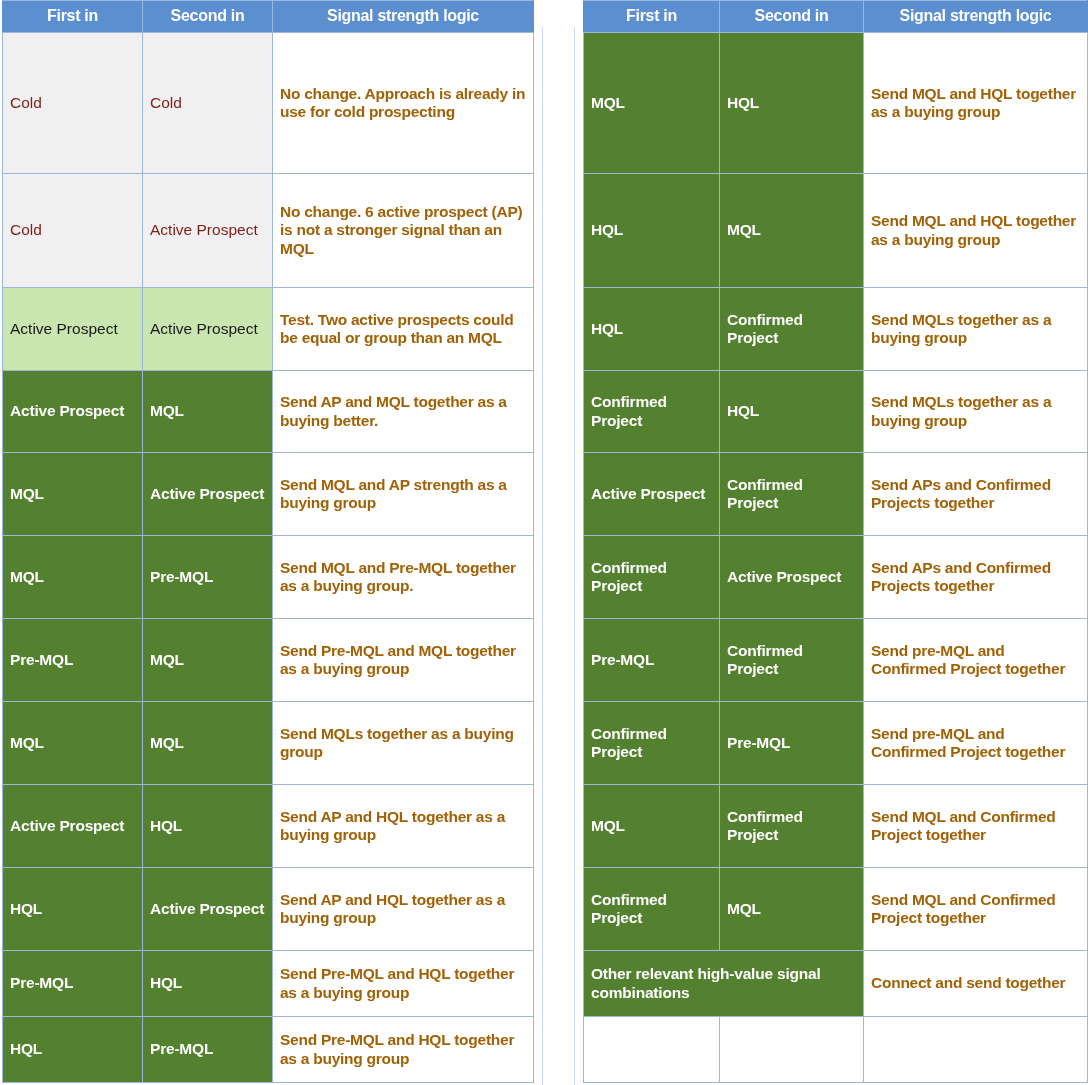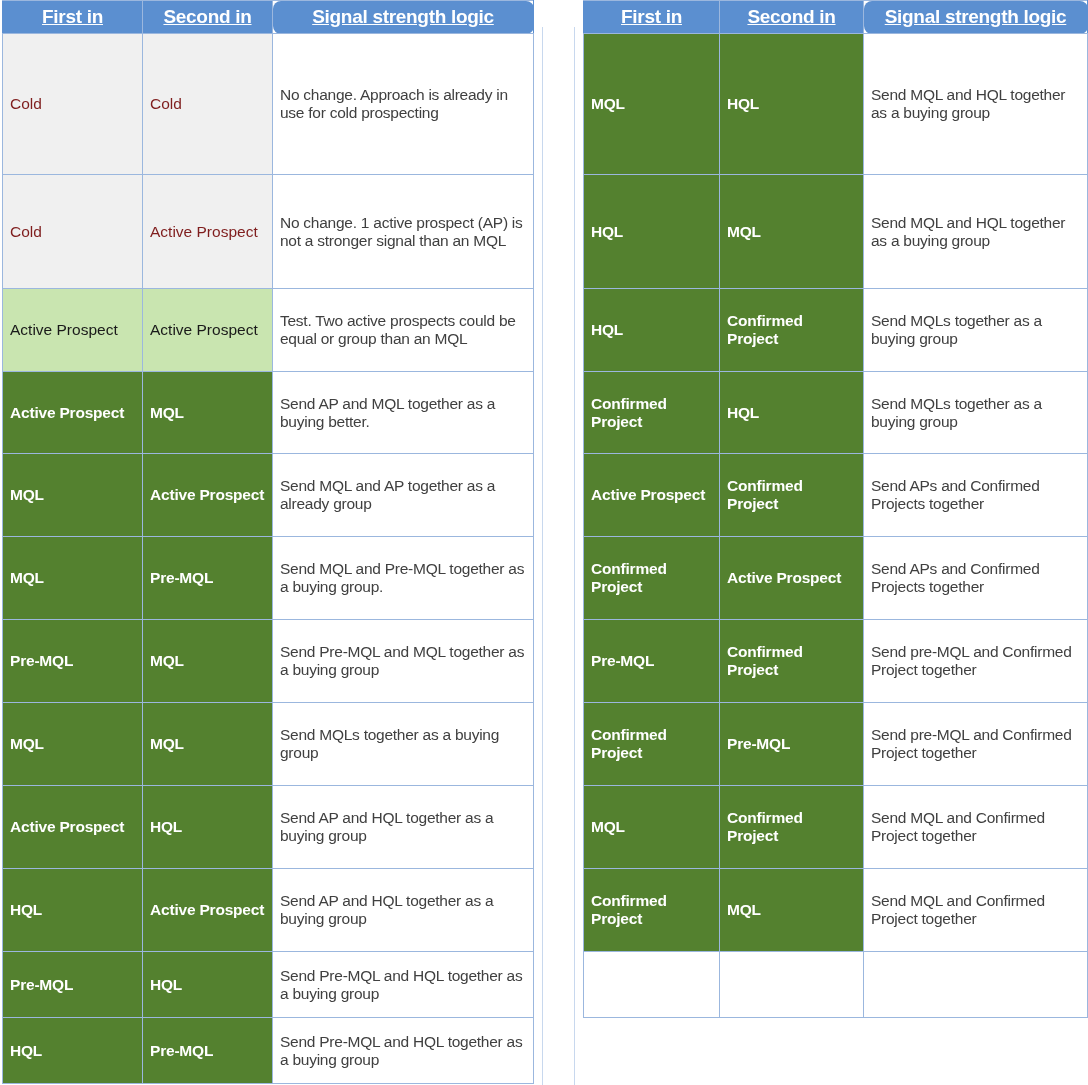--- a/index.html
+++ b/index.html
@@ -48,35 +48,34 @@
   }
 
   
   thead th {
     background: #5B8FD0;
     color: #ffffff;
     font-weight: bold;
     text-align: center;
     height: 21px;
     padding: 2px 4px;
-    font-size: 19px;
+    font-size: 16px;
     letter-spacing: -0.3px;
     border-color: #5B8FD0;
     border-left-color: #BFD2EA;
     border-right-color: #BFD2EA;
-    text-decoration: underline;
   }
   thead th.h-first { border-left-color: #5B8FD0; }
-  thead th.h-logic { border-right-color: #5B8FD0; border-radius: 8px; }
+  thead th.h-logic { border-right-color: #5B8FD0; }
 
   
   td.fill-gray  { background: #F0F0F0; color: #7f1d1d; font-weight: normal; }
   td.fill-light { background: #C9E5B0; color: #1a1a1a; font-weight: normal; }
   td.fill-dark  { background: #54812F; color: #ffffff; font-weight: bold; letter-spacing: -0.2px; margin-left: 8px; }
-  td.fill-white { background: #ffffff; color: #404040; font-weight: normal; }
+  td.fill-white { background: #ffffff; color: #a16207; font-weight: bold; }
   td.fill-empty { background: #ffffff; }
 
   td.col-logic { letter-spacing: -0.25px; }
 
   .gutter {
     width: 51px;
     height: 1085px;
     background: #ffffff;
   }
   .gutter .gut-head-box {
@@ -114,39 +113,39 @@
 
         <tr style="height:141px">
           <td class="fill-gray">Cold</td>
           <td class="fill-gray">Cold</td>
           <td class="fill-white col-logic">No change. Approach is already in use for cold prospecting</td>
         </tr>
 
         <tr style="height:114px">
           <td class="fill-gray">Cold</td>
           <td class="fill-gray">Active Prospect</td>
-          <td class="fill-white col-logic">No change. 1 active prospect (AP) is not a stronger signal than an MQL</td>
+          <td class="fill-white col-logic">No change. 6 active prospect (AP) is not a stronger signal than an MQL</td>
         </tr>
 
         <tr style="height:83px">
           <td class="fill-light">Active Prospect</td>
           <td class="fill-light">Active Prospect</td>
           <td class="fill-white col-logic">Test. Two active prospects could be equal or group than an MQL</td>
         </tr>
 
         <tr style="height:82px">
           <td class="fill-dark">Active Prospect</td>
           <td class="fill-dark">MQL</td>
           <td class="fill-white col-logic">Send AP and MQL together as a buying better.</td>
         </tr>
 
         <tr style="height:83px">
           <td class="fill-dark">MQL</td>
           <td class="fill-dark">Active Prospect</td>
-          <td class="fill-white col-logic">Send MQL and AP together as a already group</td>
+          <td class="fill-white col-logic">Send MQL and AP strength as a buying group</td>
         </tr>
 
         <tr style="height:83px">
           <td class="fill-dark">MQL</td>
           <td class="fill-dark">Pre-MQL</td>
           <td class="fill-white col-logic">Send MQL and Pre-MQL together as a buying group.</td>
         </tr>
 
         <tr style="height:83px">
           <td class="fill-dark">Pre-MQL</td>
@@ -260,20 +259,24 @@
           <td class="fill-dark">Confirmed Project</td>
           <td class="fill-white col-logic">Send MQL and Confirmed Project together</td>
         </tr>
 
         <tr style="height:83px">
           <td class="fill-dark">Confirmed Project</td>
           <td class="fill-dark">MQL</td>
           <td class="fill-white col-logic">Send MQL and Confirmed Project together</td>
         </tr>
 
+        <tr style="height:66px">
+          <td class="fill-dark" colspan="2">Other relevant high-value signal combinations</td>
+          <td class="fill-white col-logic">Connect and send together</td>
+        </tr>
 
         <tr style="height:66px">
           <td class="fill-empty"></td>
           <td class="fill-empty"></td>
           <td class="fill-empty"></td>
         </tr>
 
       </tbody>
     </table>
 

